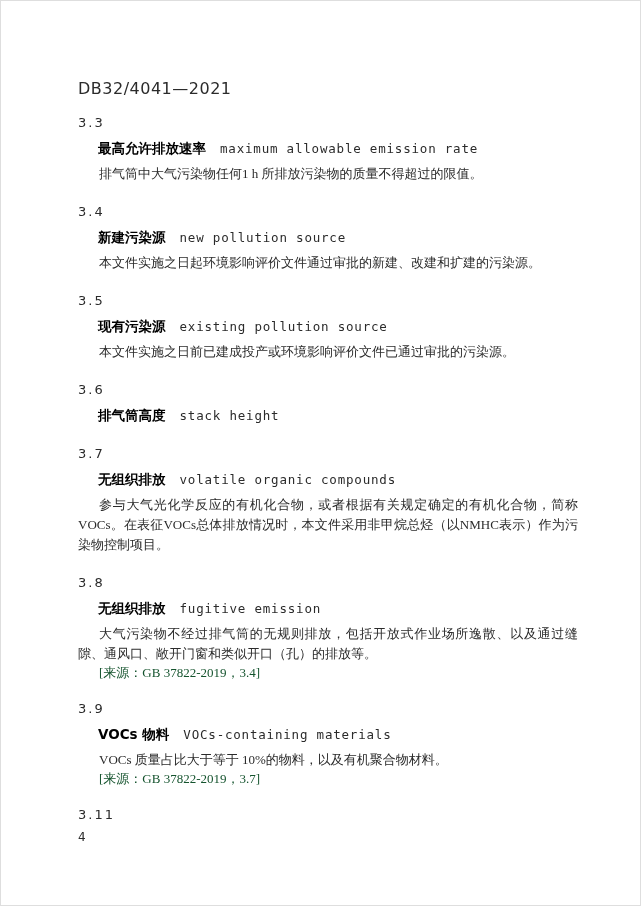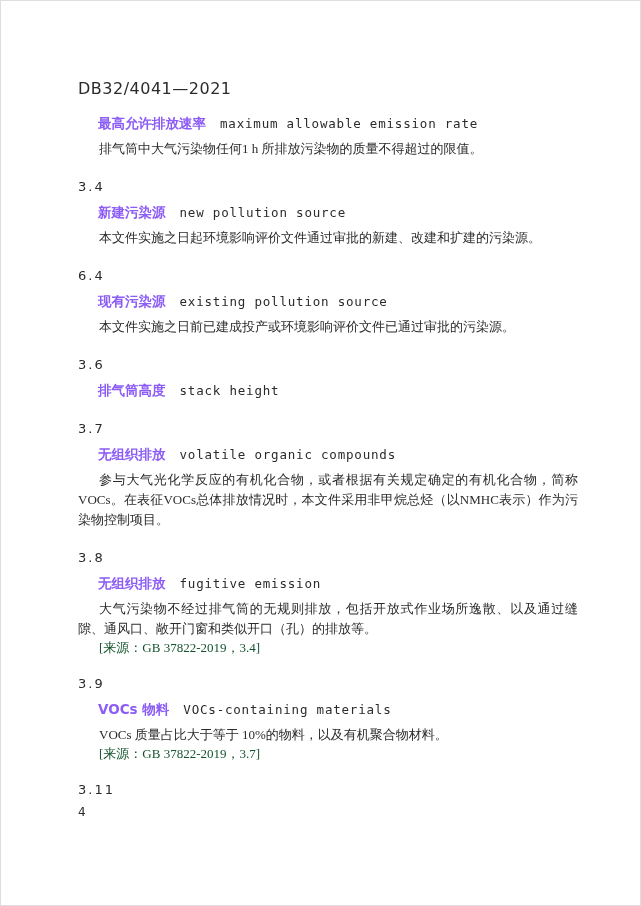--- a/index.html
+++ b/index.html
@@ -39,21 +39,21 @@
   .term-line {
     margin-top: 5px;
     margin-left: 20px;
     line-height: 20px;
     white-space: nowrap;
   }
   .term-cn {
     font-family: "DejaVu Sans", "Liberation Sans", sans-serif;
     font-weight: bold;
     font-size: 13.5px;
-    color: #8b5cf6;
+    color: #000000;
   }
   .term-en {
     font-family: "DejaVu Sans Mono", "Liberation Mono", monospace;
     font-size: 12.5px;
     letter-spacing: 0.8px;
     margin-left: 14px;
     color: #2b2b2b;
   }
 
   .def {
@@ -82,38 +82,39 @@
 </style>
 </head>
 <body>
 
 <div class="page">
 
   <div class="doc-header">DB32/4041—2021</div>
 
   <main>
   <section class="term-section">
+    <div class="sec-num">3.3</div>
     <p class="term-line">
       <span class="term-cn">最高允许排放速率</span><span class="term-en">maximum allowable emission rate</span>
     </p>
     <p class="def">排气筒中大气污染物任何1 h 所排放污染物的质量不得超过的限值。</p>
 
   </section>
 
   <section class="term-section">
     <div class="sec-num">3.4</div>
     <p class="term-line">
       <span class="term-cn">新建污染源</span><span class="term-en">new pollution source</span>
     </p>
     <p class="def">本文件实施之日起环境影响评价文件通过审批的新建、改建和扩建的污染源。</p>
 
   </section>
 
   <section class="term-section">
-    <div class="sec-num">6.4</div>
+    <div class="sec-num">3.5</div>
     <p class="term-line">
       <span class="term-cn">现有污染源</span><span class="term-en">existing pollution source</span>
     </p>
     <p class="def">本文件实施之日前已建成投产或环境影响评价文件已通过审批的污染源。</p>
 
   </section>
 
   <section class="term-section">
     <div class="sec-num">3.6</div>
     <p class="term-line">

